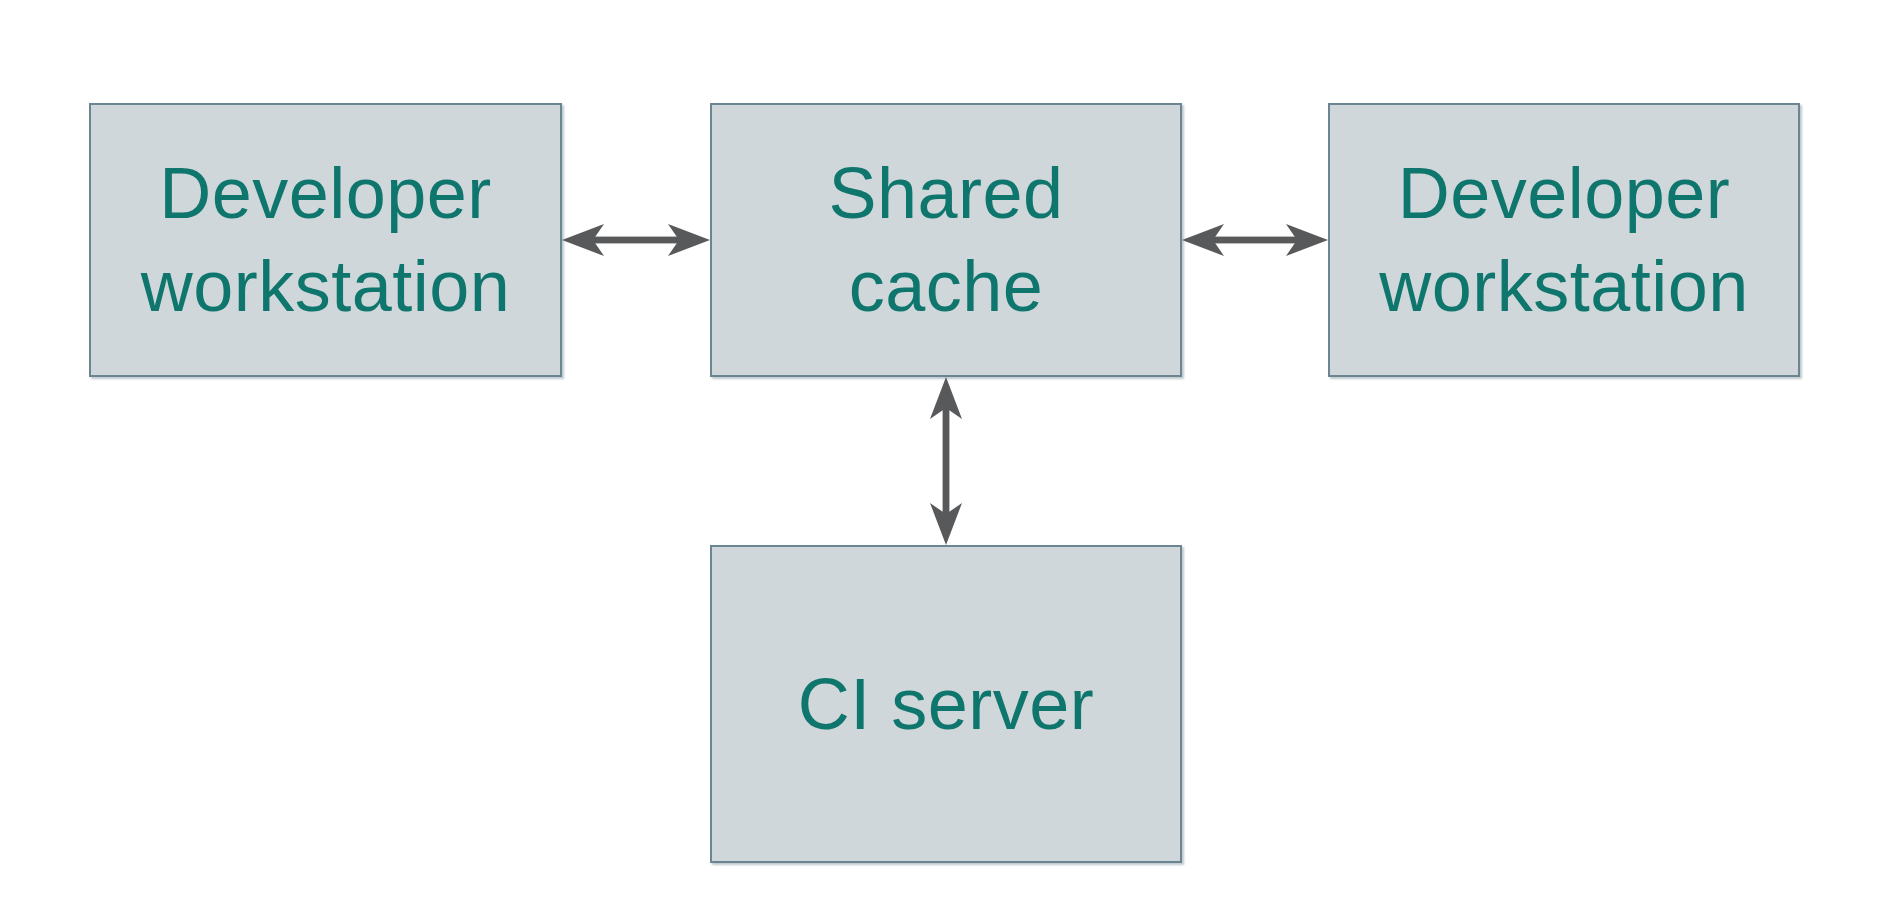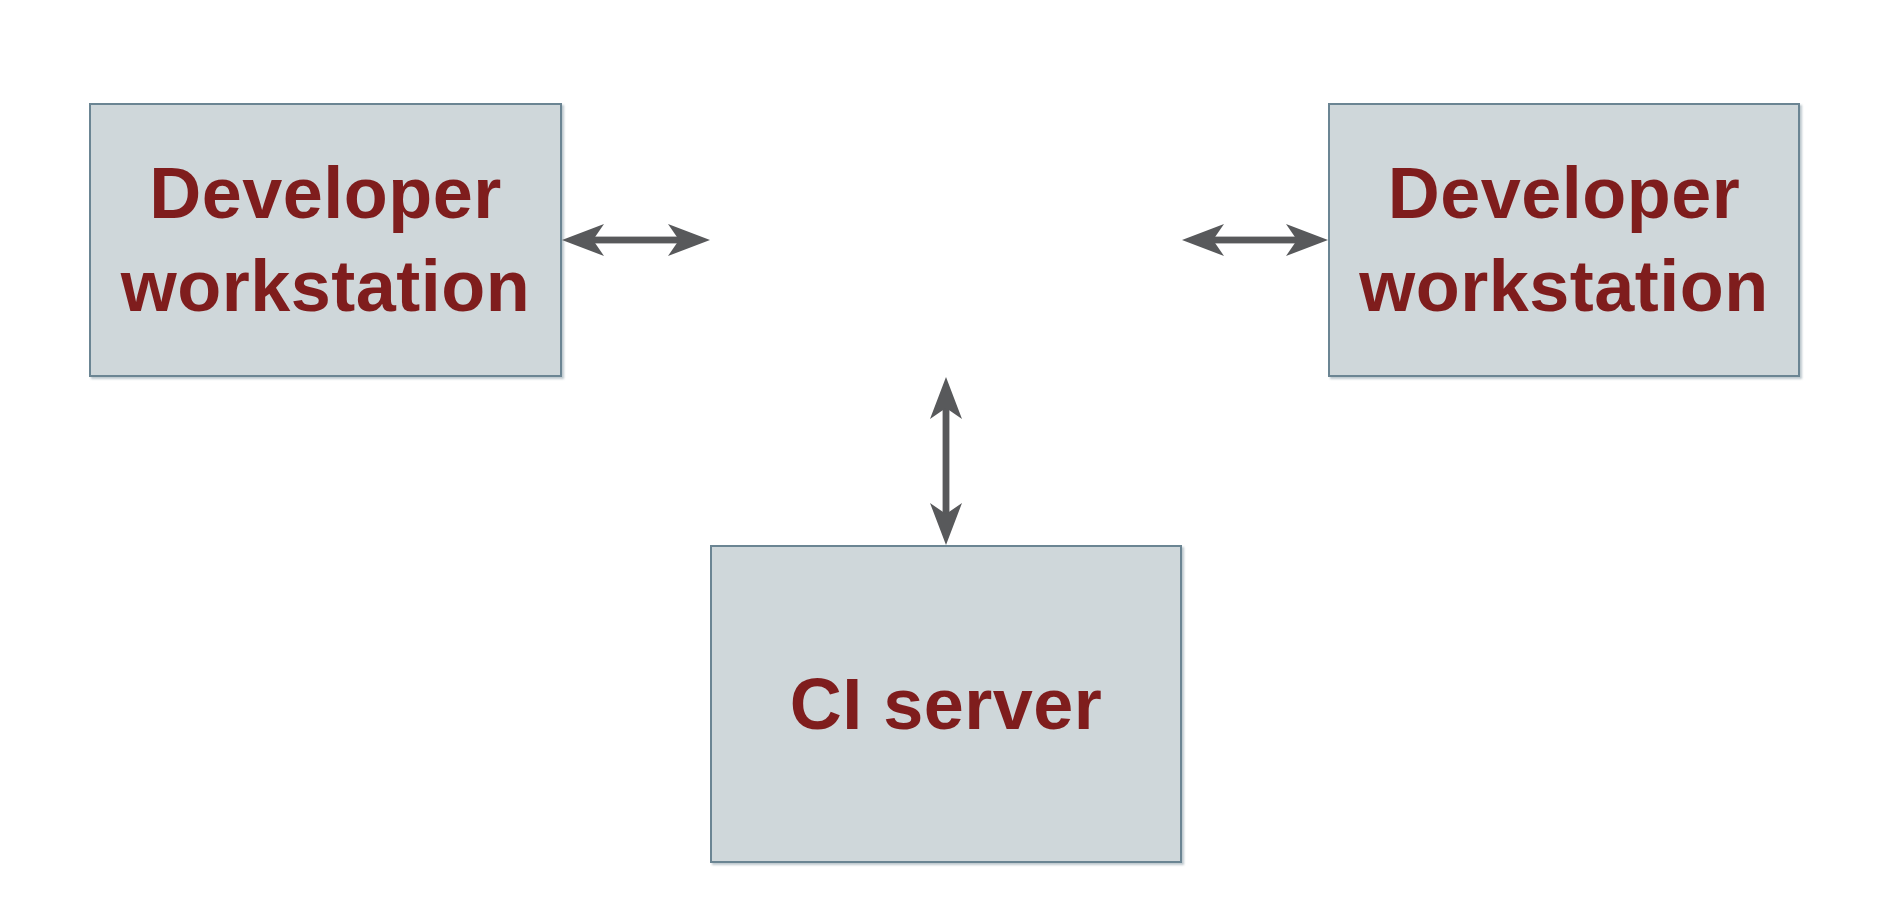--- a/index.html
+++ b/index.html
@@ -19,27 +19,26 @@
     position: absolute;
     background: #cfd7da;
     border: 2px solid #6b8593;
     box-shadow: 2px 2px 2px rgba(110, 133, 146, 0.45);
     box-sizing: border-box;
     display: flex;
     align-items: center;
     justify-content: center;
   }
   .node-label {
-    color: #7f1d1d;
+    color: #0f766e;
     font-size: 72px;
     line-height: 93px;
     text-align: center;
     white-space: pre-line;
     letter-spacing: 0.5px;
-    font-weight: bold;
   }
   .node-dev-left   { left: 89px;   top: 103px; width: 473px; height: 274px; }
   .node-shared     { left: 710px;  top: 103px; width: 472px; height: 274px; }
   .node-dev-right  { left: 1328px; top: 103px; width: 472px; height: 274px; }
   .node-ci         { left: 710px;  top: 545px; width: 472px; height: 318px; }
 
   .arrow { position: absolute; }
   .arrow svg { display: block; }
   .arrow path, .arrow rect { fill: #58595b; }
   .arrow-h1 { left: 562px;  top: 222px; width: 148px; height: 36px; }
@@ -49,20 +48,24 @@
 </head>
 <body>
 
 <div class="canvas">
 
   <div class="node node-dev-left">
     <div class="node-label">Developer
 workstation</div>
   </div>
 
+  <div class="node node-shared">
+    <div class="node-label">Shared
+cache</div>
+  </div>
 
   <div class="node node-dev-right">
     <div class="node-label">Developer
 workstation</div>
   </div>
 
   <div class="node node-ci">
     <div class="node-label">CI server</div>
   </div>
 

